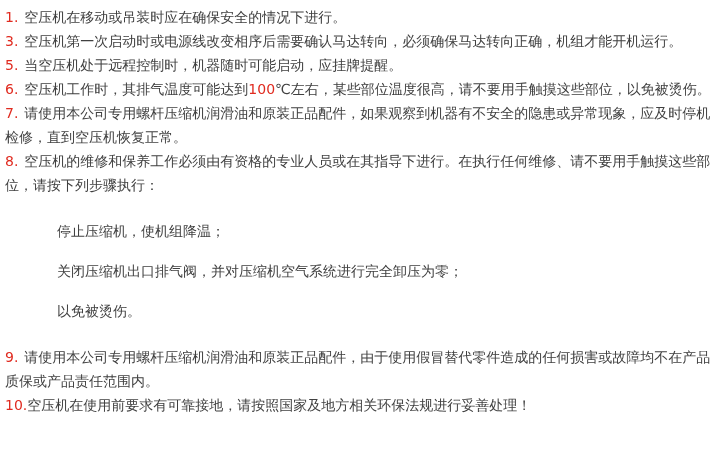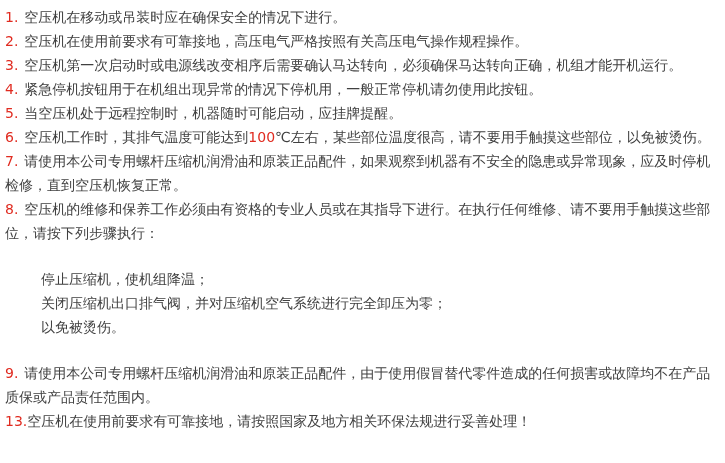--- a/index.html
+++ b/index.html
@@ -34,39 +34,37 @@
   }
   .red {
     color: var(--accent, #e02b20);
   }
   .steps {
     margin-top: 22px;
     margin-bottom: 22px;
     padding-left: 36px;
   }
   .step {
-    margin: 0;
+    margin: 16px;
   }
 </style>
 </head>
 <body>
 
 <div class="doc">
   <div id="items-top">
       <p class="item"><span class="num">1.</span><span>空压机在移动或吊装时应在确保安全的情况下进行。</span></p>
-      <p class="item"><span class="num">2.</span><span>空压机在使用前要求有可靠接地，高压电气严格按照有关高压电气操作规程操作。</span></p>
       <p class="item"><span class="num">3.</span><span>空压机第一次启动时或电源线改变相序后需要确认马达转向，必须确保马达转向正确，机组才能开机运行。</span></p>
-      <p class="item"><span class="num">4.</span><span>紧急停机按钮用于在机组出现异常的情况下停机用，一般正常停机请勿使用此按钮。</span></p>
       <p class="item"><span class="num">5.</span><span>当空压机处于远程控制时，机器随时可能启动，应挂牌提醒。</span></p>
       <p class="item"><span class="num">6.</span><span>空压机工作时，其排气温度可能达到</span><span class="red">100</span><span>℃左右，某些部位温度很高，请不要用手触摸这些部位，以免被烫伤。</span></p>
       <p class="item"><span class="num">7.</span><span>请使用本公司专用螺杆压缩机润滑油和原装正品配件，如果观察到机器有不安全的隐患或异常现象，应及时停机检修，直到空压机恢复正常。</span></p>
       <p class="item"><span class="num">8.</span><span>空压机的维修和保养工作必须由有资格的专业人员或在其指导下进行。在执行任何维修、请不要用手触摸这些部位，请按下列步骤执行：</span></p>
     </div>
   <div id="steps-block" class="steps">
       <p class="step">停止压缩机，使机组降温；</p>
       <p class="step">关闭压缩机出口排气阀，并对压缩机空气系统进行完全卸压为零；</p>
       <p class="step">以免被烫伤。</p>
     </div>
   <div id="items-bottom">
       <p class="item"><span class="num">9.</span><span>请使用本公司专用螺杆压缩机润滑油和原装正品配件，由于使用假冒替代零件造成的任何损害或故障均不在产品质保或产品责任范围内。</span></p>
-      <p class="item"><span class="num tight">13.</span><span>空压机在使用前要求有可靠接地，请按照国家及地方相关环保法规进行妥善处理！</span></p>
+      <p class="item"><span class="num tight">10.</span><span>空压机在使用前要求有可靠接地，请按照国家及地方相关环保法规进行妥善处理！</span></p>
     </div>
 </div>
 
 </body></html>

